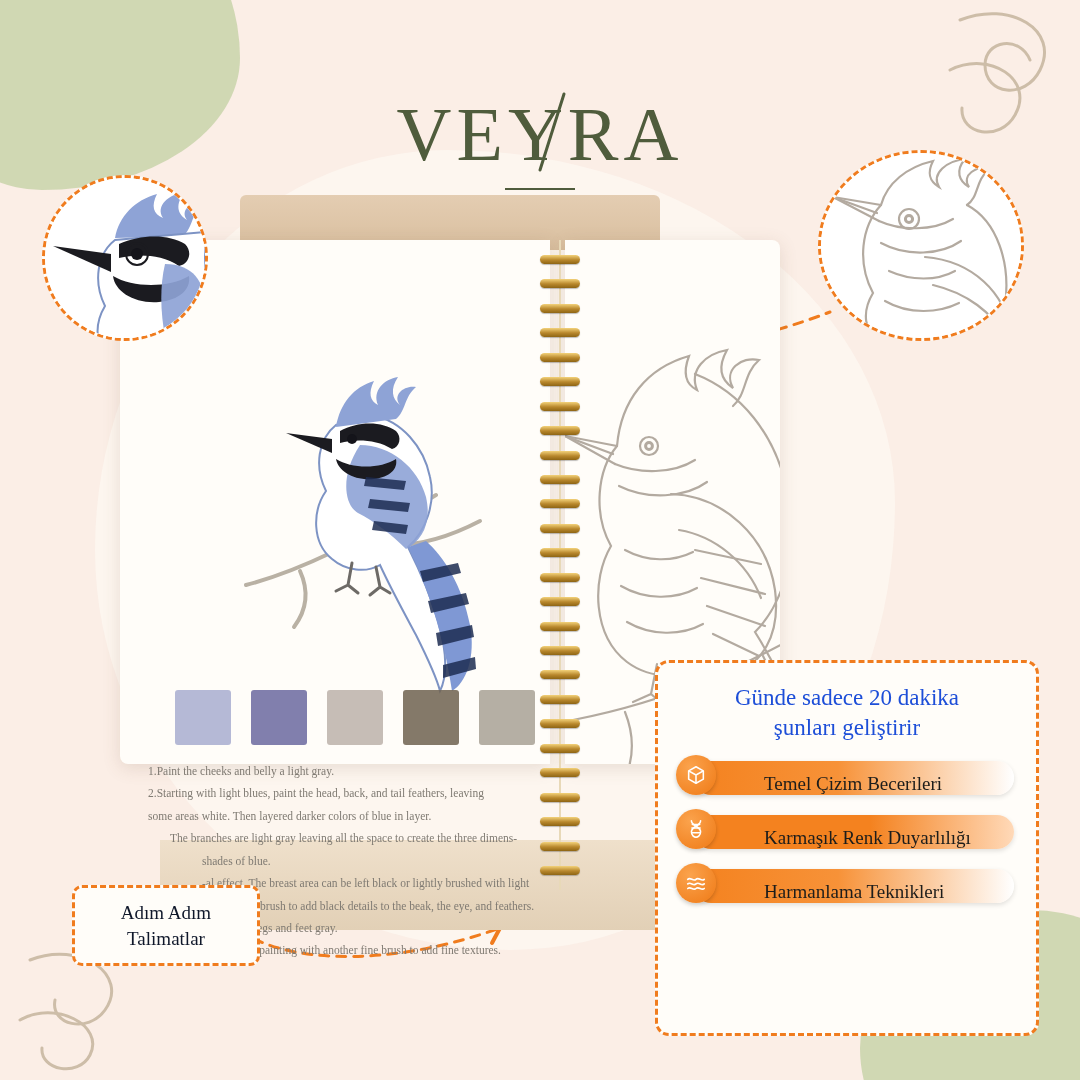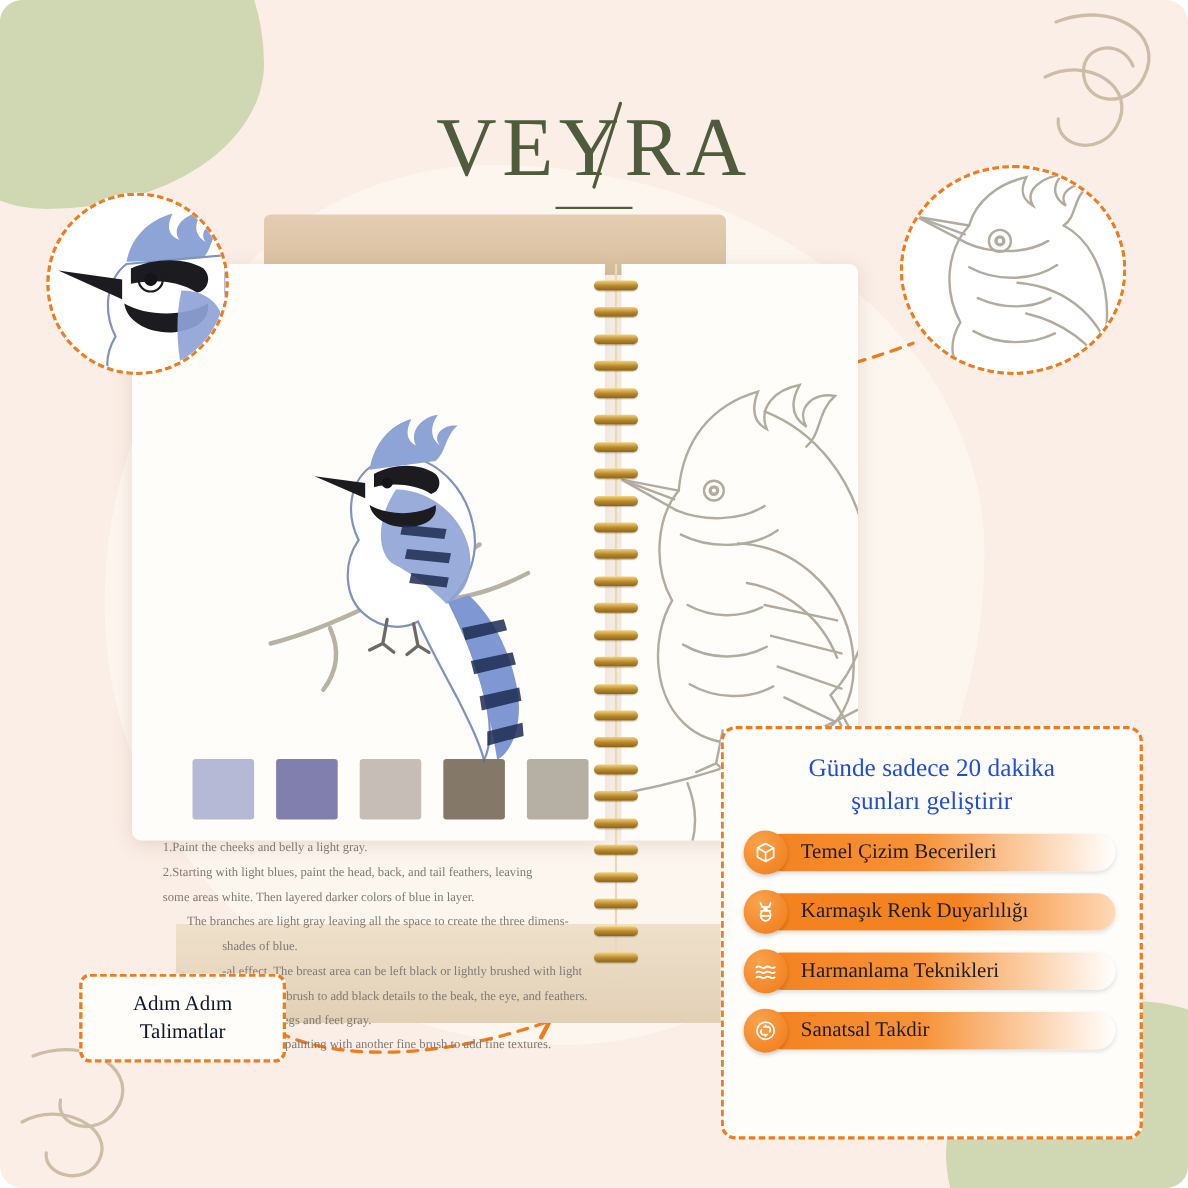--- a/index.html
+++ b/index.html
@@ -9,21 +9,20 @@
   }
   body {
     font-family: "Liberation Sans", sans-serif;
   }
   .canvas {
     position: relative;
     width: 1080px;
     height: 1080px;
     overflow: hidden;
     background: #fbeee6;
-    border-radius: 20px;
   }
 
   
   .blob {
     position: absolute;
     pointer-events: none;
   }
   .blob-green-tl {
     left: -90px; top: -110px;
     width: 330px; height: 300px;
@@ -249,21 +248,22 @@
   .benefit-list {
     padding: 6px 16px 10px 18px;
     display: flex;
     flex-direction: column;
     gap: 14px;
   }
   .benefit {
     position: relative;
     height: 40px;
     display: flex;
-    align-items: center;
+    align-items: flex-end;
+    gap: 36px;
   }
   .benefit-bar {
     position: absolute;
     left: 18px;
     right: 6px;
     height: 34px;
     border-radius: 18px;
     background: linear-gradient(90deg, #f4821f 0%, #f79238 45%, #ffffff 100%);
     box-shadow: 0 2px 5px rgba(0,0,0,.12);
   }
@@ -566,30 +566,17 @@
         <div class="benefit-icon">
           <svg width="22" height="22" viewBox="0 0 24 24" fill="none" stroke="#ffffff" stroke-width="1.8" stroke-linecap="round">
             <path d="M3 8 C6 5 9 11 12 8 C15 5 18 11 21 8"></path>
             <path d="M3 13 C6 10 9 16 12 13 C15 10 18 16 21 13"></path>
             <path d="M3 18 C6 15 9 21 12 18 C15 15 18 21 21 18"></path>
           </svg>
         </div>
         <div class="benefit-label">Harmanlama Teknikleri</div>
       </div>
 
-      <div class="benefit">
-        <div class="benefit-bar"></div>
-        <div class="benefit-icon">
-          <svg width="22" height="22" viewBox="0 0 24 24" fill="none" stroke="#ffffff" stroke-width="1.7" stroke-linecap="round">
-            <circle cx="12" cy="12" r="8.5"></circle>
-            <path d="M9 9 L15 9 L12 5.5 Z" fill="#ffffff" stroke="none"></path>
-            <path d="M15 15 L9 15 L12 18.5 Z" fill="#ffffff" stroke="none"></path>
-            <path d="M8 11 C6.5 13 7.5 15.5 9.5 16"></path>
-            <path d="M16 13 C17.5 11 16.5 8.5 14.5 8"></path>
-          </svg>
-        </div>
-        <div class="benefit-label">Sanatsal Takdir</div>
-      </div>
 
     </div>
   </div>
 
 </div>
 
 </body></html>

